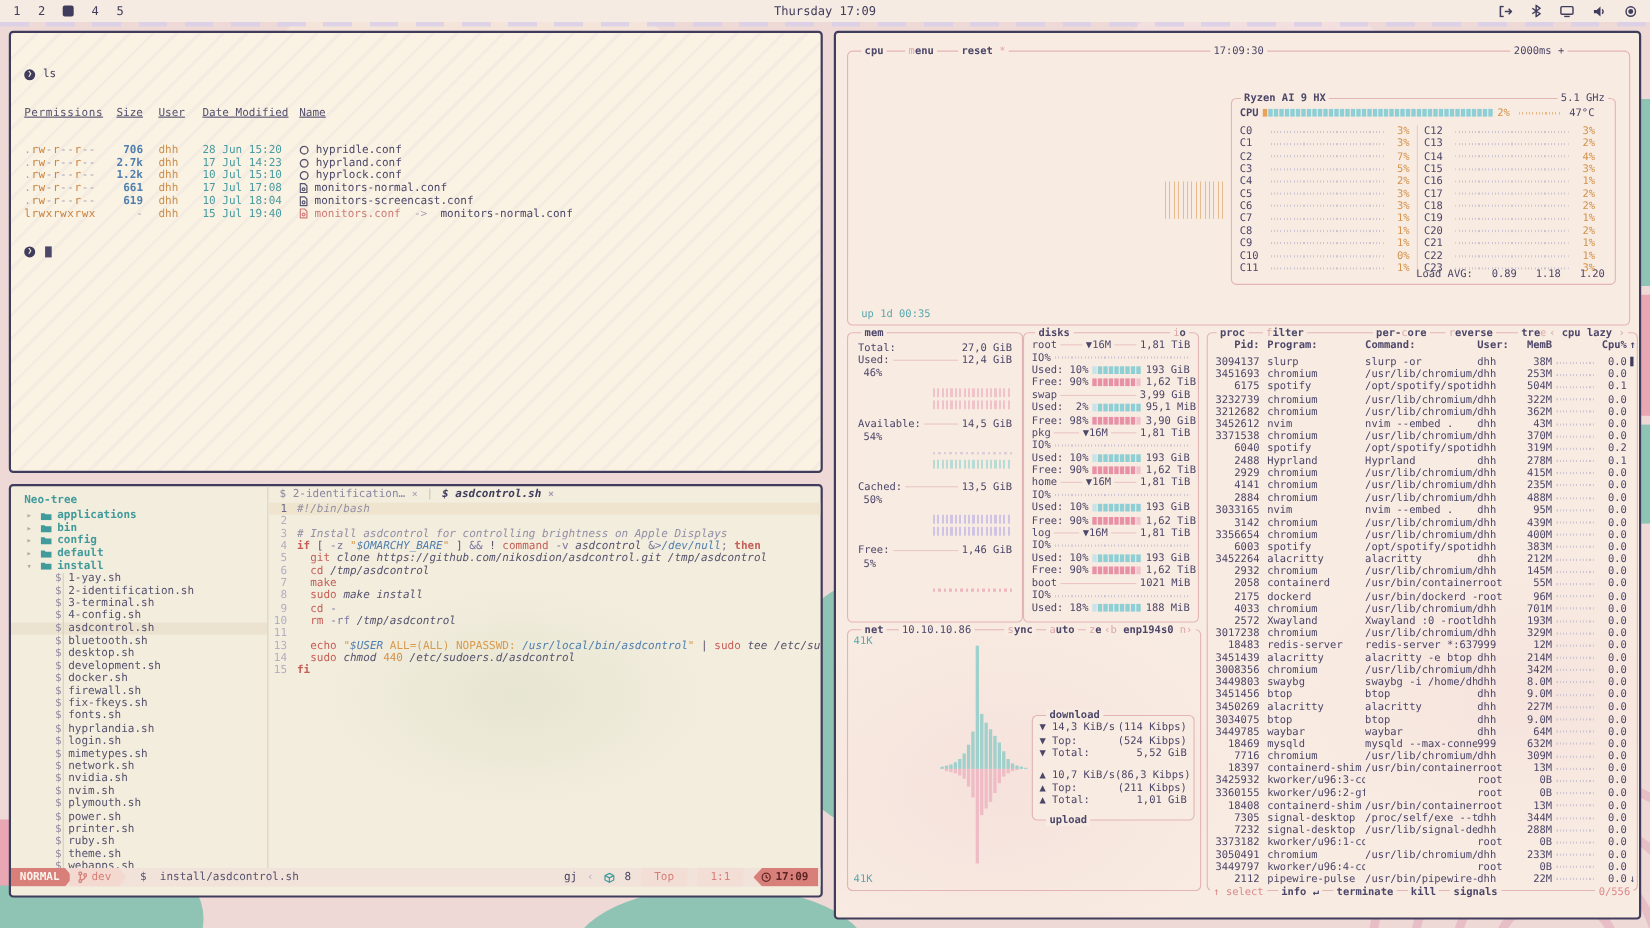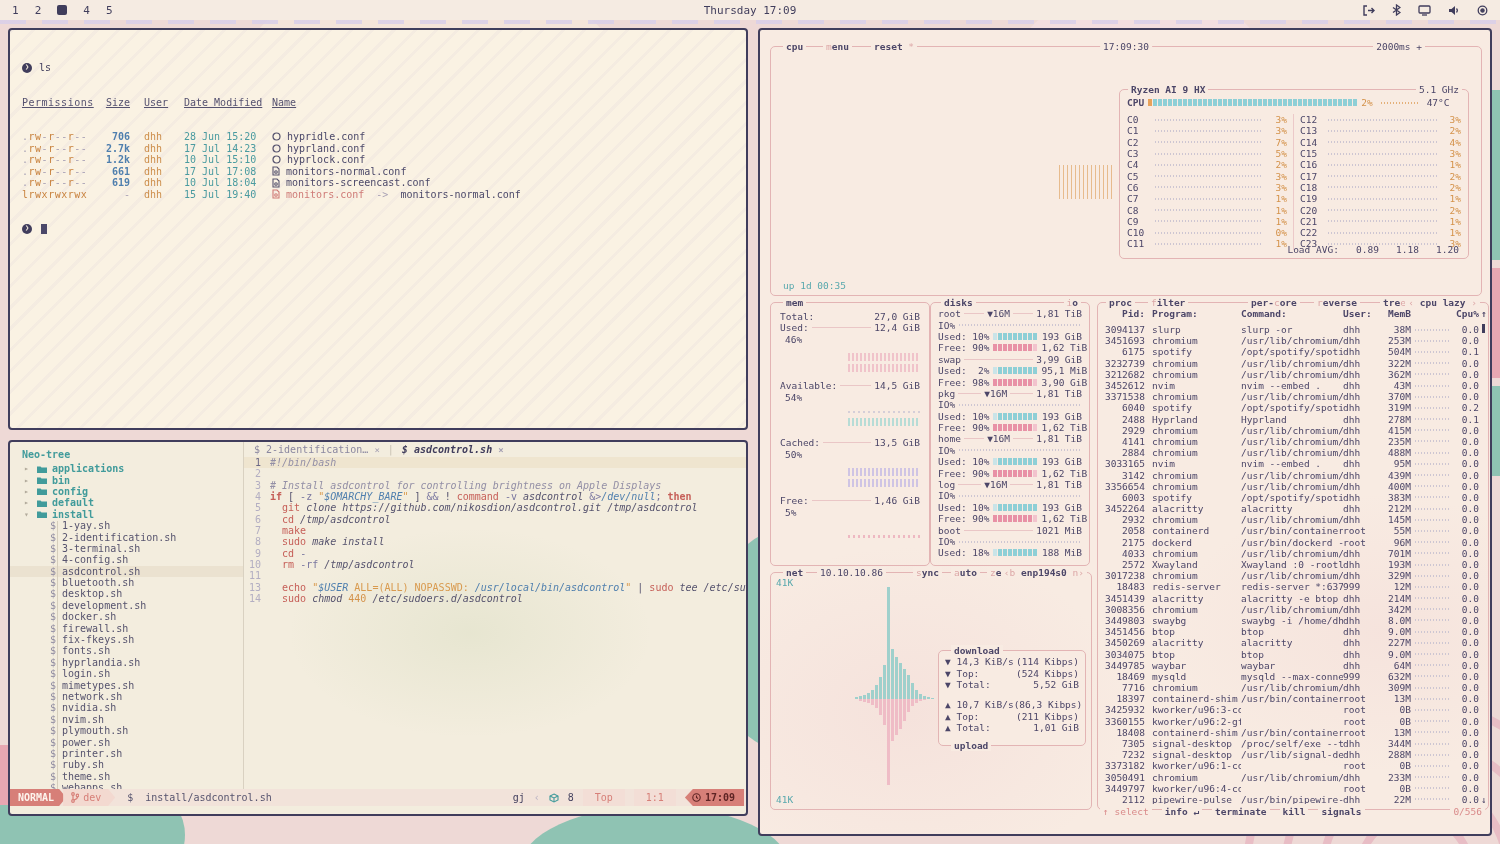--- a/index.html
+++ b/index.html
@@ -100,21 +100,21 @@
 .btoverlay{position:absolute;inset:0;pointer-events:none;
 background:radial-gradient(ellipse 320px 240px at 20% 85%,rgba(225,160,175,.12),transparent 70%),
 radial-gradient(ellipse 300px 200px at 85% 75%,rgba(225,160,175,.10),transparent 70%)}
 
 #cpubox{left:10px;top:16px;width:712px;height:250px}
 #ryzen{position:absolute;left:348px;top:42px;width:350px;height:170px;border:1px solid var(--pinkb);border-radius:5px}
 #cpurow{position:absolute;left:7px;right:7px;top:7px;display:flex;align-items:center;gap:4px;height:11px}
 #cpublocks{display:flex;gap:1px;align-items:center}
 #cpublocks span{width:4px;height:7px;background:var(--meter-teal);display:inline-block}
 #cpublocks span.o{background:var(--meter-orange)}
-.cores{position:absolute;left:7px;right:7px;top:24px;display:grid;grid-template-columns:1fr 1fr}
+.cores{position:absolute;left:7px;right:18px;top:24px;display:grid;grid-template-columns:1fr 1fr}
 .coreL{padding-right:6px;border-right:1px solid #ecc9c9}
 .coreR{padding-left:6px}
 .corerow{display:flex;align-items:center;height:11.3px}
 .corelab{width:24px}
 .leader{flex:1;height:2px;margin:0 4px;
 background:repeating-linear-gradient(90deg,#cdc6d2 0 1px,transparent 1px 3px)}
 .leader.orange{background:repeating-linear-gradient(90deg,#e4b079 0 1px,transparent 1px 3px)}
 .corepct{width:20px;text-align:right;color:#d4924a}
 .loadavg{position:absolute;right:9px;bottom:3px;white-space:pre}
 .uptime{position:absolute;left:12px;bottom:4px;color:#58a8ad}
@@ -134,21 +134,21 @@
 .s-pinkdot{background:repeating-linear-gradient(90deg,#eeb8c2 0 2px,transparent 2px 5px);height:3px}
 
 #diskbox{left:170px;top:272px;width:160px;height:264px}
 #disks{padding:5px 7px 0 7px}
 .drow{display:flex;align-items:center;height:11.4px;white-space:pre}
 .dleader{flex:1;border-top:1px solid #eac6c6;margin:0 3px}
 .ddot{flex:1;height:2px;margin-left:4px;
 background:repeating-linear-gradient(90deg,#cdc6d2 0 1px,transparent 1px 3px)}
 .dmeter{display:flex;gap:1px;margin:0 4px}
 .dmeter span{width:4px;height:7px;display:inline-block}
-.dval{flex:1;text-align:right}
+.dval{flex:1;}
 
 #netbox{left:10px;top:542px;width:322px;height:238px}
 .scale41{position:absolute;left:5px;color:#58a8ad}
 #gwrap{position:absolute;left:72px;top:8px;width:132px;height:222px}
 #gup{position:absolute;left:0;right:0;top:0;height:118px;display:flex;align-items:flex-end;gap:1px}
 #gup span{width:3px;background:#9fd0cc}
 #gdn{position:absolute;left:0;right:0;top:118px;height:104px;display:flex;align-items:flex-start;gap:1px}
 #gdn span{width:3px;background:#efbcc6}
 #iobox{left:178px;top:620px;width:148px;height:96px;background:#f8ebe2;z-index:2}
 .iorow{display:flex;align-items:center;height:11.4px;padding:0 6px;white-space:pre}
@@ -335,20 +335,21 @@
         <div class="cline"><span class="lnum">4</span><span style="white-space: pre;"><span class="kw">if</span><span class="pl"> [ </span><span class="op">-z</span><span class="pl"> </span><span class="st">"</span><span class="va">$OMARCHY_BARE</span><span class="st">"</span><span class="pl"> ] </span><span class="op">&amp;&amp;</span><span class="pl"> ! </span><span class="fn">command</span><span class="pl"> </span><span class="op">-v</span><span class="pl"> </span><span class="it">asdcontrol</span><span class="pl"> </span><span class="op">&amp;&gt;</span><span class="va">/dev/null</span><span class="op">;</span><span class="pl"> </span><span class="kw">then</span></span></div>
         <div class="cline"><span class="lnum">5</span><span style="white-space: pre;"><span class="pl">  </span><span class="fn">git</span><span class="it"> clone https://github.com/nikosdion/asdcontrol.git /tmp/asdcontrol</span></span></div>
         <div class="cline"><span class="lnum">6</span><span style="white-space: pre;"><span class="pl">  </span><span class="fn">cd</span><span class="it"> /tmp/asdcontrol</span></span></div>
         <div class="cline"><span class="lnum">7</span><span style="white-space: pre;"><span class="pl">  </span><span class="fn">make</span></span></div>
         <div class="cline"><span class="lnum">8</span><span style="white-space: pre;"><span class="pl">  </span><span class="fn">sudo</span><span class="it"> make install</span></span></div>
         <div class="cline"><span class="lnum">9</span><span style="white-space: pre;"><span class="pl">  </span><span class="fn">cd</span><span class="pl"> </span><span class="op">-</span></span></div>
         <div class="cline"><span class="lnum">10</span><span style="white-space: pre;"><span class="pl">  </span><span class="fn">rm</span><span class="pl"> </span><span class="op">-rf</span><span class="it"> /tmp/asdcontrol</span></span></div>
         <div class="cline"><span class="lnum">11</span><span style="white-space: pre;"></span></div>
         <div class="cline"><span class="lnum">13</span><span style="white-space: pre;"><span class="pl">  </span><span class="fn">echo</span><span class="pl"> </span><span class="st">"</span><span class="va">$USER</span><span class="st"> ALL=(ALL) NOPASSWD: </span><span class="va">/usr/local/bin/asdcontrol</span><span class="st">"</span><span class="pl"> | </span><span class="fn">sudo</span><span class="it"> tee /etc/sudoe</span></span></div>
         <div class="cline"><span class="lnum">14</span><span style="white-space: pre;"><span class="pl">  </span><span class="fn">sudo</span><span class="it"> chmod </span><span class="nu">440</span><span class="it"> /etc/sudoers.d/asdcontrol</span></span></div>
+        <div class="cline"><span class="lnum">15</span><span style="white-space: pre;"><span class="kw">fi</span></span></div>
       </div>
   </div>
   <div id="statusline">
     <span class="mode">NORMAL</span>
     <span class="branch">
       <svg width="8" height="11" viewBox="0 0 8 11" fill="none" stroke="#d77f78" stroke-width="1.2">
           <circle cx="2" cy="2" r="1.3"></circle>
           <circle cx="2" cy="9" r="1.3"></circle>
           <circle cx="6.5" cy="3.5" r="1.3"></circle>
           <path d="M2 3.3v4.4M6.5 5c0 2-2 2.5-3.5 3"></path>

